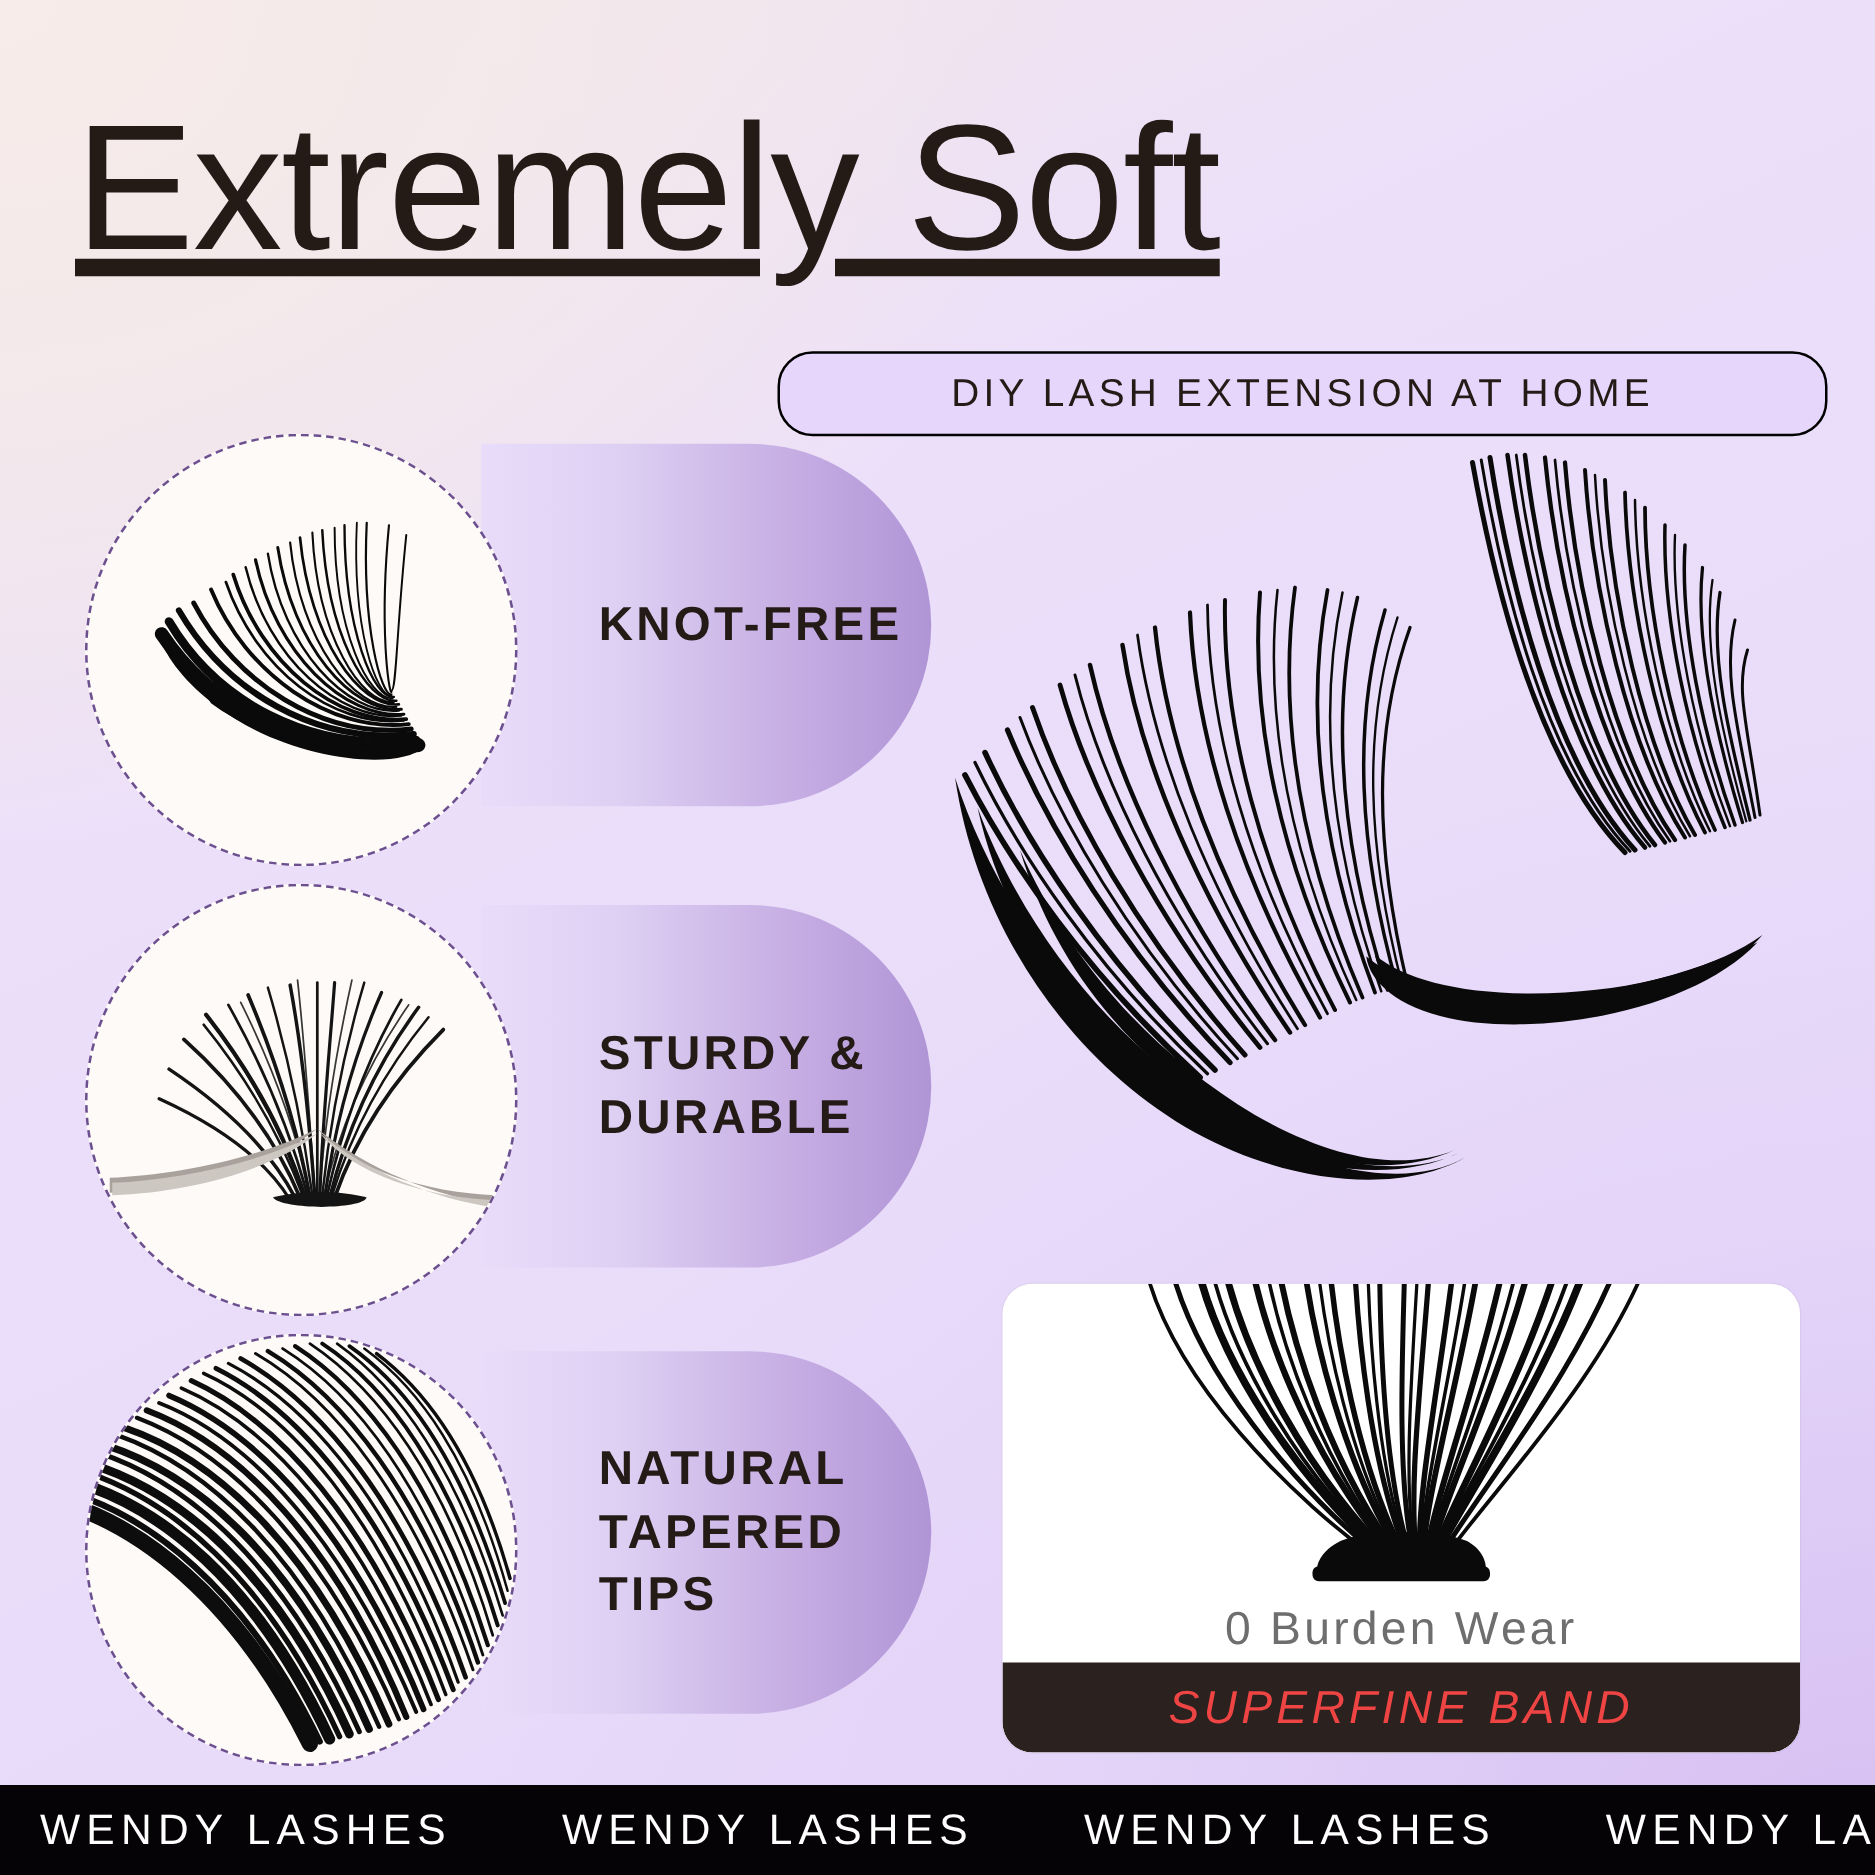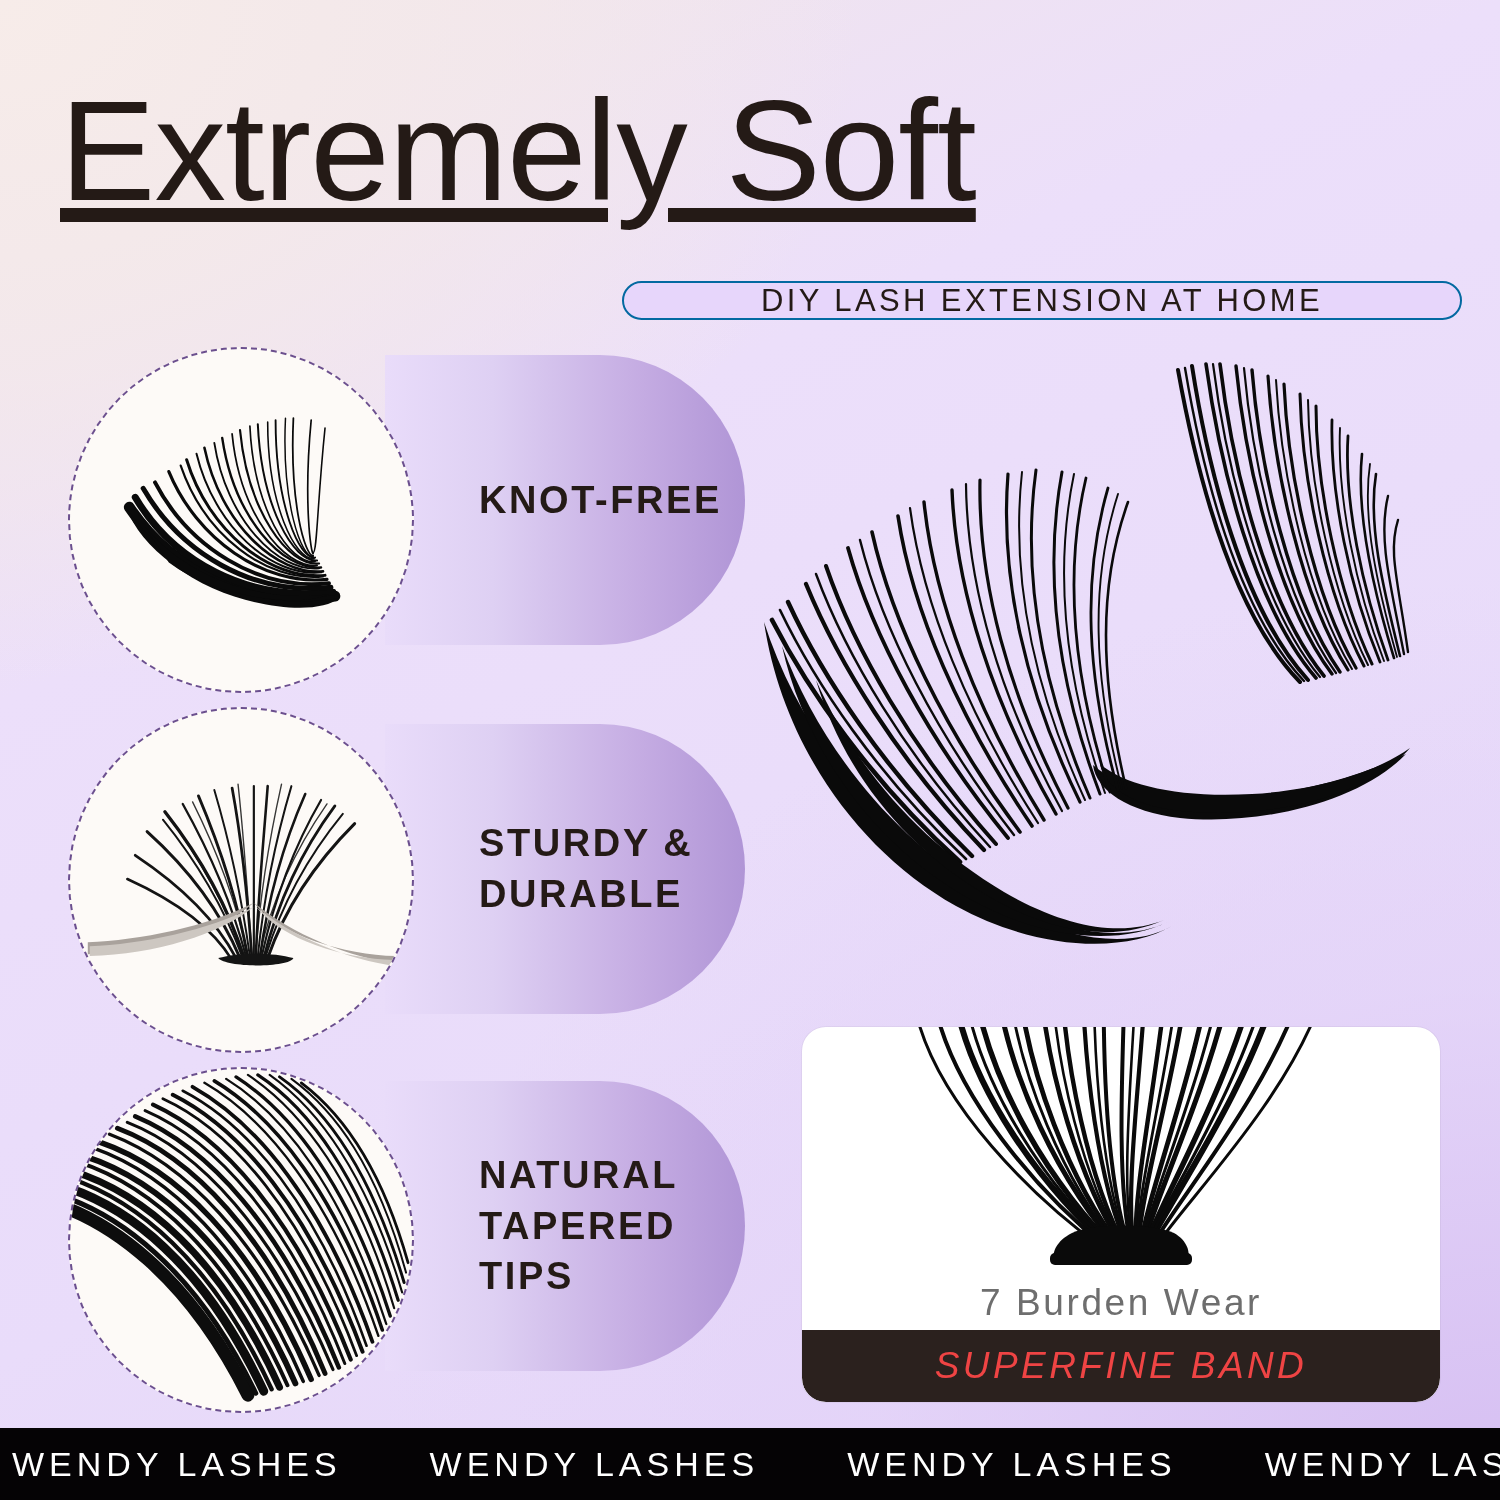--- a/index.html
+++ b/index.html
@@ -27,22 +27,22 @@
     letter-spacing:-1px; color:#241a16;
     font-family:"Liberation Sans", sans-serif;
     white-space:nowrap;
     transform:scaleX(1.0);
     text-decoration:underline;
   }
 
   
   #subtitle-pill{
     position:absolute; left:622px; top:281px;
-    width:840px; height:39px;
-    border:2px solid #0369a1;
+    width:840px; height:68px;
+    border:2px solid #000000;
     border-radius:28px;
     background:#e7d6fb;
     display:flex; align-items:center; justify-content:center;
   }
   #subtitle-pill .txt{
     font-size:31px; font-weight:400; letter-spacing:3.4px;
     color:#241a16;
   }
 
   
@@ -96,21 +96,21 @@
   }
   #card-footer .txt{
     font-size:37px; font-weight:400; letter-spacing:3.4px; color:#ef4444;font-style:italic;
   }
 
   
   #bottom-banner{
     position:absolute; left:0; bottom:0; width:1500px; height:72px;
     background:#050305;
     display:flex; align-items:center; overflow:hidden;
-    padding-left:12px;
+    padding-left:32px;
   }
   #bottom-banner .brand{
     font-size:34px; letter-spacing:5px; color:#ffffff;
     white-space:nowrap; flex:0 0 auto; margin-right:88px;
   }
 </style>
 </head>
 <body>
 
 <div id="bg-gradient"></div>
@@ -335,21 +335,21 @@
         <path d="M468 -55 C440 58 366 169 343 222" stroke-width="3.2"></path>
         <path d="M130 -38 C144 66 244 172 306 222" stroke-width="4"></path>
         <path d="M500 -38 C466 66 376 172 348 222" stroke-width="4"></path>
         <path d="M112 -24 C130 76 238 176 302 222" stroke-width="3"></path>
         <path d="M518 -24 C482 76 382 176 352 222" stroke-width="3"></path>
       </g>
       <path d="M270 206 C290 196 350 196 372 206 C386 214 388 226 386 232 L252 232 C250 226 254 214 270 206 Z" fill="#0a0a0a"></path>
       <rect x="248" y="226" width="142" height="12" rx="5" fill="#0a0a0a"></rect>
     </svg>
   </div>
-  <div id="card-caption">7 Burden Wear</div>
+  <div id="card-caption">0 Burden Wear</div>
   <div id="card-footer">
     <span class="txt">SUPERFINE BAND</span>
   </div>
 </div>
 
 <div id="bottom-banner">
   <span class="brand">WENDY LASHES</span>
   <span class="brand">WENDY LASHES</span>
   <span class="brand">WENDY LASHES</span>
   <span class="brand">WENDY LAS</span>

